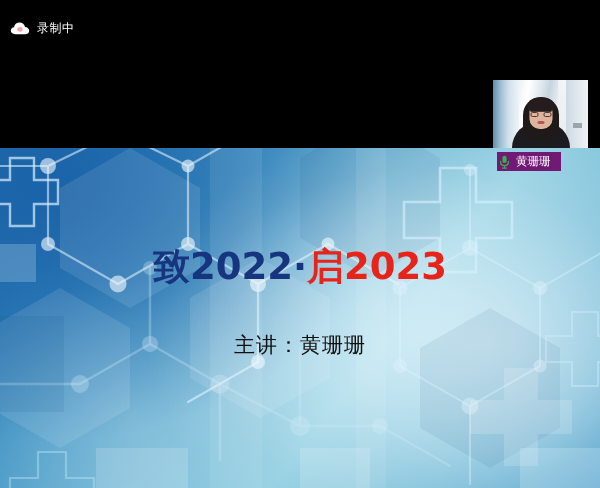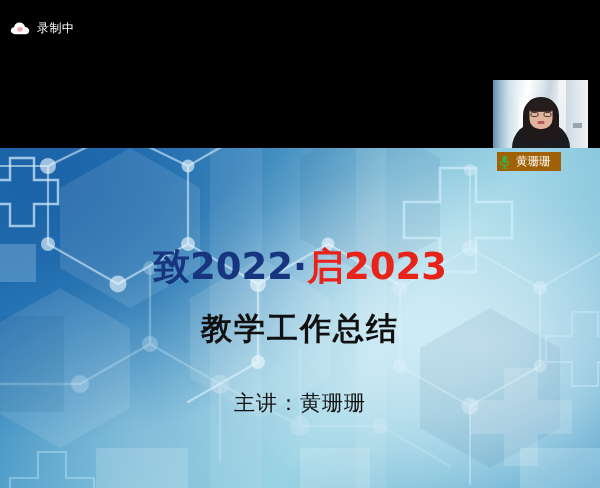--- a/index.html
+++ b/index.html
@@ -181,21 +181,21 @@
   
   .name-strip {
     position: absolute;
     left: 497px;
     top: 152px;
     height: 19px;
     display: flex;
     align-items: center;
     gap: 6px;
     padding: 0 10px 0 2px;
-    background: #a16207;
+    background: #701a75;
     z-index: 6;
   }
   .mic-icon {
     width: 11px;
     height: 14px;
     flex: 0 0 auto;
   }
   .mic-icon svg { display: block; }
   .name-text {
     color: #ffffff;
@@ -442,18 +442,17 @@
       <g fill="#ffffff" opacity="0.08">
         <rect x="210" y="0" width="52" height="340"></rect>
         <rect x="356" y="0" width="30" height="340"></rect>
       </g>
     </svg>
 
     <div class="slide-text">
       <div class="title-line">
         <span class="title-a">致2022·</span><span class="title-b">启2023</span>
       </div>
-      <div class="subtitle-line">教学工作总结</div>
       <div class="presenter-line">主讲：黄珊珊</div>
     </div>
   </div>
 
 </div>
 
 </body></html>

